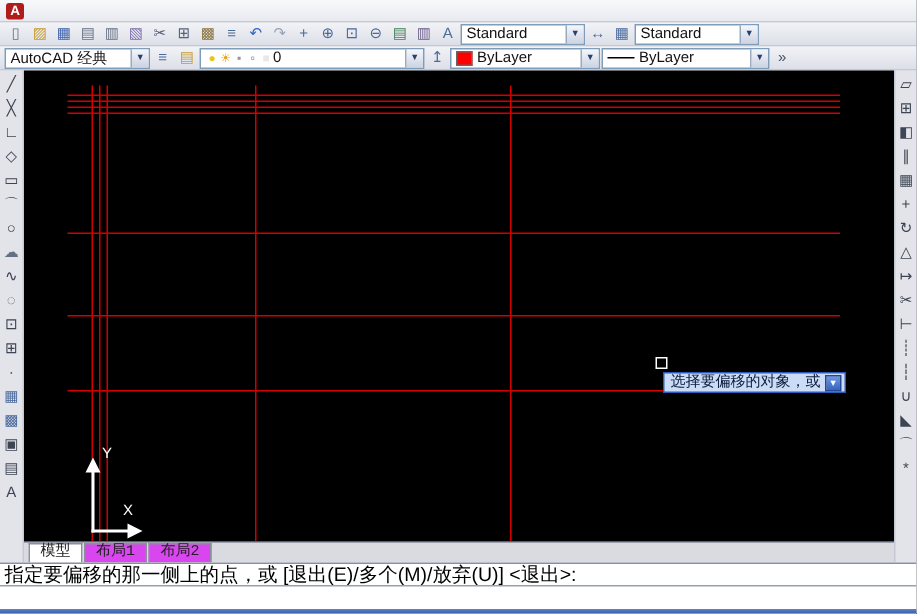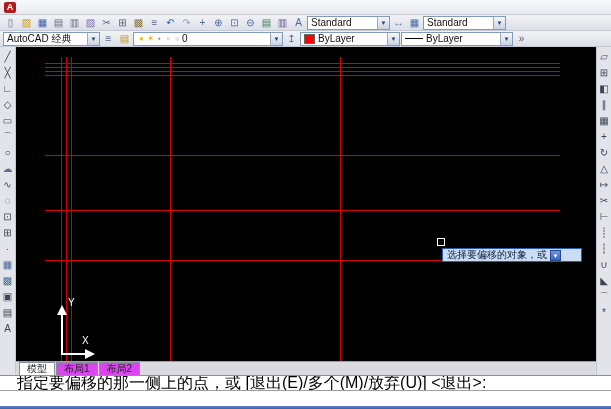--- a/index.html
+++ b/index.html
@@ -34,43 +34,43 @@
   .side{width:16px;background:#e3e4ea;flex:none;display:flex;flex-direction:column;align-items:center;
         padding-top:2px;box-sizing:border-box;gap:1px;}
   .side.left{border-right:1px solid #c5c9d4;}
   .side.right{width:15px;border-left:1px solid #c5c9d4;}
   .stbtn{width:13px;height:15px;font-size:10px;line-height:15px;text-align:center;color:#3d4554;flex:none;}
   .centercol{flex:1;display:flex;flex-direction:column;min-width:0;}
   .canvas{position:relative;height:314px;background:#000;overflow:hidden;}
   .vline{position:absolute;width:1px;background:#d40000;}
   .hline{position:absolute;height:1px;background:#d40000;}
   .pickbox{position:absolute;left:421px;top:191px;width:6px;height:6px;border:1px solid #fff;z-index:2;}
-  .tooltip{position:absolute;left:426px;top:201px;height:14px;display:flex;align-items:center;gap:3px;
-           background:#cddcf6;border:1px solid #2a5bb8;padding:0 20px 0 4px;font-size:10px;color:#0a1c3c;
+  .tooltip{position:absolute;left:426px;top:201px;height:14px;display:flex;align-items:flex-end;gap:3px;
+           background:#cddcf6;border:1px solid #2a5bb8;padding:0 2px 0 4px;font-size:10px;color:#0a1c3c;
            z-index:3;white-space:nowrap;box-sizing:border-box;}
   .ttbtn{width:11px;height:11px;background:linear-gradient(#6f97e0,#3665c0);color:#fff;font-size:7px;
          line-height:10px;text-align:center;border:1px solid #24488e;box-sizing:border-box;flex:none;}
   
   .ucs{position:absolute;left:36px;top:252px;width:44px;height:62px;color:#fff;z-index:1;}
   .ucs .vaxis{position:absolute;left:9px;top:11px;width:2px;height:45px;background:#fff;}
   .ucs .haxis{position:absolute;left:9px;top:54px;width:26px;height:2px;background:#fff;}
   .ucs .vhead{position:absolute;left:5px;top:1px;width:0;height:0;border:5px solid transparent;border-bottom:10px solid #fff;}
   .ucs .hhead{position:absolute;left:33px;top:50px;width:0;height:0;border:5px solid transparent;border-left:10px solid #fff;}
   .ucs .ylab{position:absolute;left:16px;top:-2px;font-size:10px;}
   .ucs .xlab{position:absolute;left:30px;top:36px;font-size:10px;}
   
   .tabrow{height:14px;background:#dadbe0;display:flex;align-items:flex-end;padding-left:3px;
-          box-sizing:border-box;border-top:1px solid #9aa0ad;}
+          box-sizing:border-box;border-top:1px solid #9aa0ad;font-family:Liberation Mono, monospace;}
   .tab{font-size:10px;line-height:12px;padding:0 7px;border:1px solid #8a8f9c;border-bottom:none;
        background:#d946ef;color:#222;margin-right:1px;cursor:default;}
   .tab.active{background:#fff;}
   
   .cmdarea{position:absolute;top:375px;left:0;width:611px;height:31px;background:#fff;
            border-top:1px solid #8a8f9c;box-sizing:border-box;}
-  .cmdline{height:14px;font-size:16px;line-height:14px;padding-left:17px;color:#000;white-space:nowrap;overflow:hidden;}
+  .cmdline{height:14px;font-size:13px;line-height:14px;padding-left:3px;color:#000;white-space:nowrap;overflow:hidden;}
   .cmddiv{height:1px;background:#98a0b0;}
   .winbottom{position:absolute;top:406px;left:0;width:611px;height:3px;
              background:linear-gradient(#5f83c8,#3a5fa8);}
 </style>
 </head>
 <body>
 
 <div class="window">
 
   <div class="menubar">

